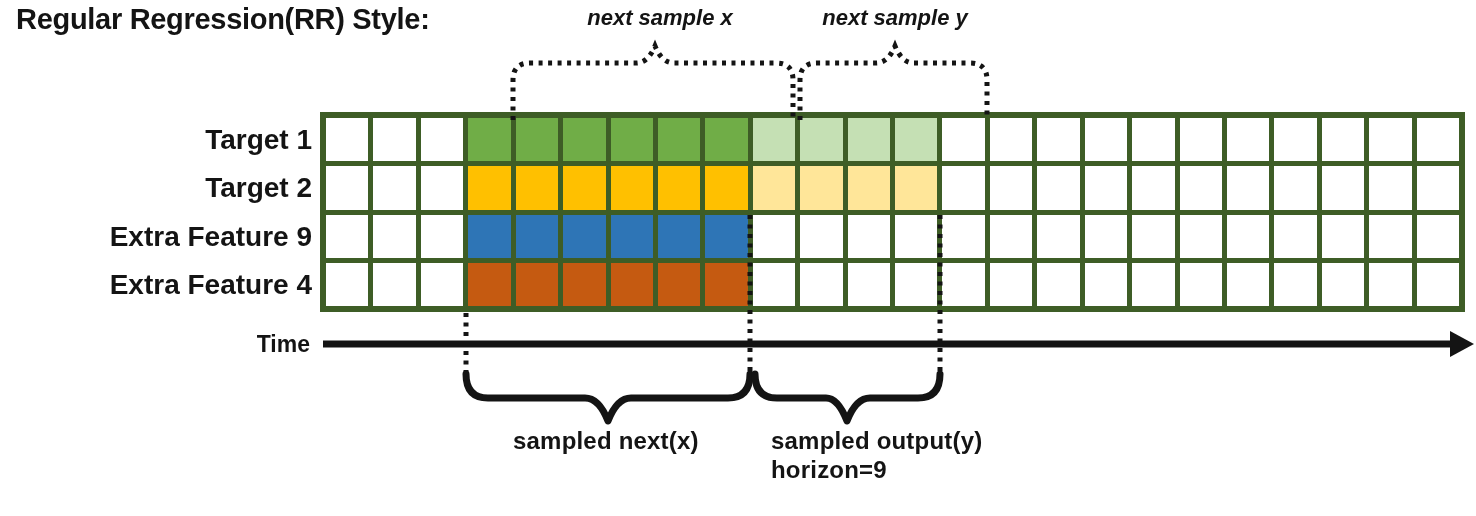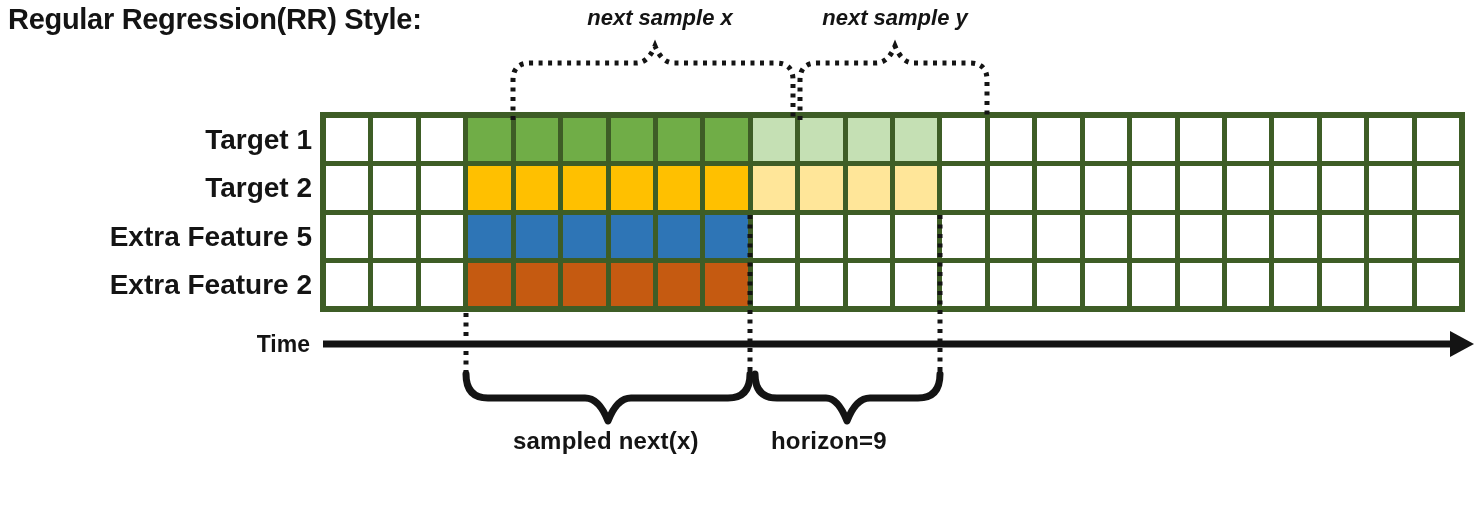--- a/index.html
+++ b/index.html
@@ -4,21 +4,21 @@
 <style>
   :root{
     --c-border:#3E5D26;
     --c-ink:#141414;
   }
   *{margin:0;padding:0;box-sizing:border-box;}
   html,body{background:#fff;}
   body{font-family:"Liberation Sans", sans-serif;color:var(--c-ink);}
   .canvas{position:relative;width:1476px;height:516px;background:#ffffff;overflow:hidden;}
 
-  .title{position:absolute;left:8px;top:3px;font-size:29px;font-weight:bold;letter-spacing:-0.3px;}
+  .title{position:absolute;left:16px;top:3px;font-size:29px;font-weight:bold;letter-spacing:-0.3px;}
 
   .top-note{position:absolute;top:5px;transform:translateX(-50%);font-size:22px;font-style:italic;font-weight:600;white-space:nowrap;}
   .top-note.x{left:660px;}
   .top-note.y{left:895px;}
 
   .row-label{position:absolute;left:0;width:312px;text-align:right;font-size:28px;font-weight:bold;line-height:44px;height:44px;white-space:nowrap;}
 
   .grid{
     position:absolute;left:320px;top:112px;width:1145px;height:200px;
     border:6px solid var(--c-border);
@@ -44,22 +44,22 @@
 <div class="canvas">
 
   <div class="title">Regular Regression(RR) Style:</div>
 
   <div class="top-note y">next sample y</div>
   <div class="top-note x">next sample x</div>
 
   <div id="row-labels">
       <div class="row-label" style="top: 118px;">Target 1</div>
       <div class="row-label" style="top: 166.25px;">Target 2</div>
-      <div class="row-label" style="top: 214.5px;">Extra Feature 5</div>
-      <div class="row-label" style="top: 262.75px;">Extra Feature 2</div>
+      <div class="row-label" style="top: 214.5px;">Extra Feature 9</div>
+      <div class="row-label" style="top: 262.75px;">Extra Feature 4</div>
     </div>
 
   <div class="grid" id="grid">
       <div class="cell" style="background: rgb(255, 255, 255);"></div>
       <div class="cell" style="background: rgb(255, 255, 255);"></div>
       <div class="cell" style="background: rgb(255, 255, 255);"></div>
       <div class="cell" style="background: rgb(112, 173, 71);"></div>
       <div class="cell" style="background: rgb(112, 173, 71);"></div>
       <div class="cell" style="background: rgb(112, 173, 71);"></div>
       <div class="cell" style="background: rgb(112, 173, 71);"></div>
@@ -170,16 +170,17 @@
     <path d="M 466 374 Q 466 398 488 398 L 585 398 Q 599 398 608 421 Q 617 398 631 398 L 728 398 Q 750 398 750 374" fill="none" stroke="#141414" stroke-width="7" stroke-linecap="round" stroke-linejoin="round"></path>
     <path d="M 755 374 Q 755 398 777 398 L 826 398 Q 838 398 847 421 Q 856 398 870 398 L 918 398 Q 940 398 940 374" fill="none" stroke="#141414" stroke-width="7" stroke-linecap="round" stroke-linejoin="round"></path>
   </svg>
 
   <div class="time-label">Time</div>
 
   <div class="sample-block input" id="input-block">
       <div>sampled next(x)</div>
     </div>
   <div class="sample-block output" id="output-block">
+      <div>sampled output(y)</div>
       <div>horizon=9</div>
     </div>
 
 </div>
 
 </body></html>

